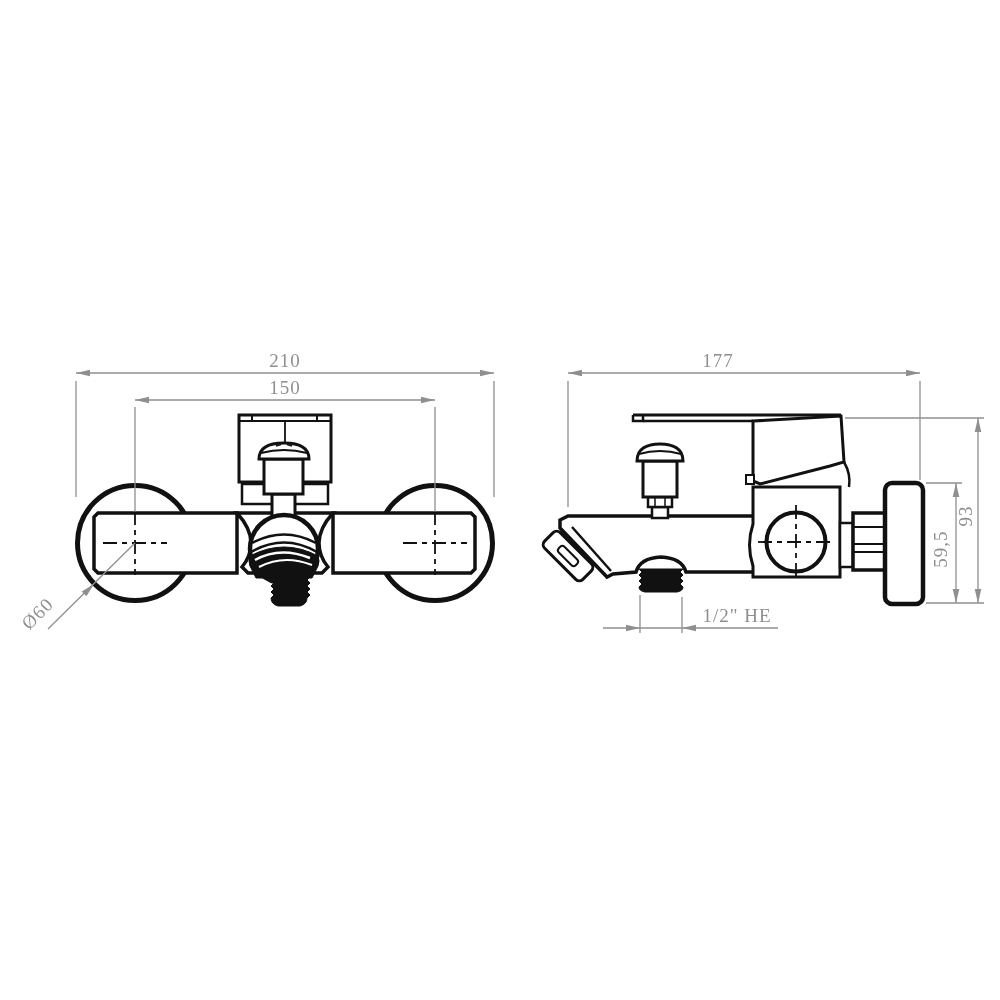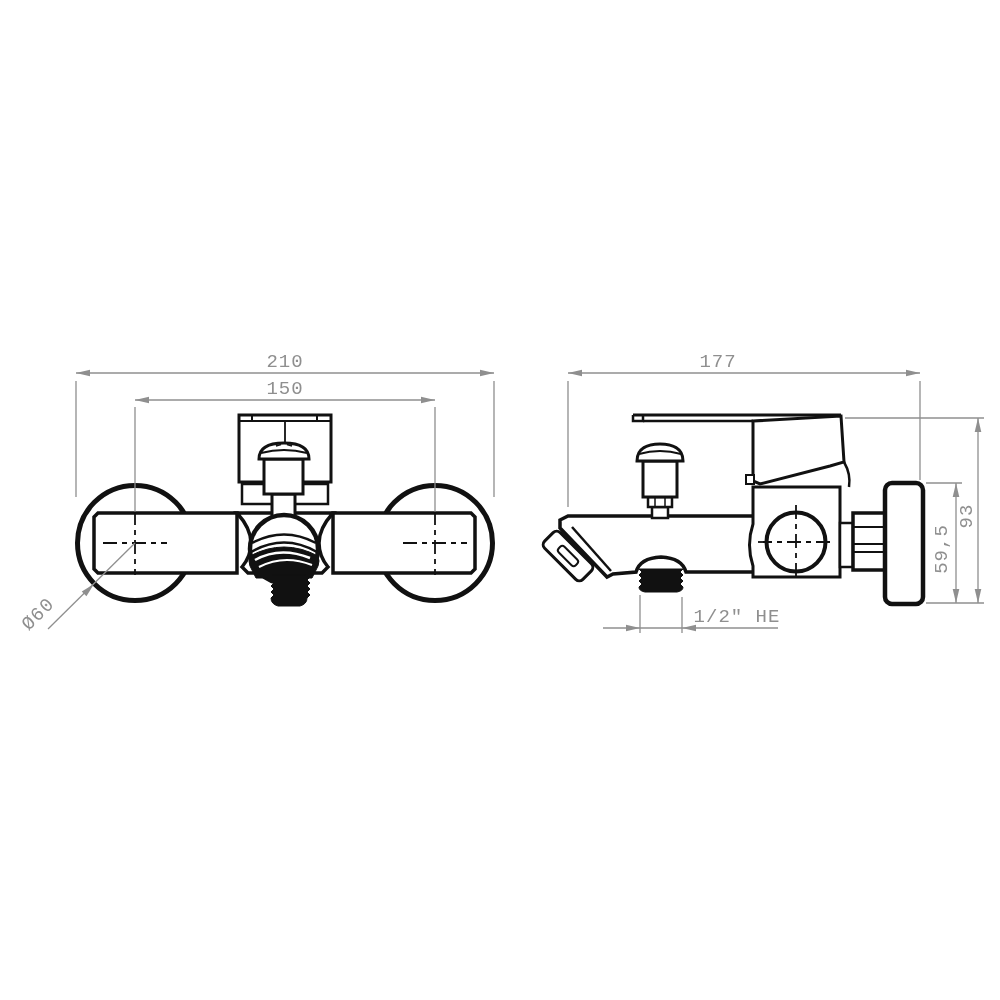--- a/index.html
+++ b/index.html
@@ -1,17 +1,17 @@
 <!DOCTYPE html>
 <html><head>
 <meta charset="utf-8">
 <style>
   html,body{margin:0;padding:0;background:#ffffff;}
   .canvas{position:relative;width:984px;height:1000px;background:#ffffff;overflow:hidden;
-          font-family:Liberation Mono, monospace;}
+          font-family:Liberation Serif, serif;}
   svg{display:block;}
   .geo{stroke:#111111;fill:#ffffff;}
   .geoline{stroke:#111111;fill:none;}
   .blackfill{fill:#111111;stroke:#111111;}
   .dim{stroke:#8f8f8f;stroke-width:1.3;fill:none;}
   .dimtxt{fill:#8f8f8f;font-size:19px;letter-spacing:1px;}
   .cl{stroke:#111111;stroke-width:1.8;fill:none;stroke-dasharray:14 5 5 5;}
 </style>
 </head>
 <body>

